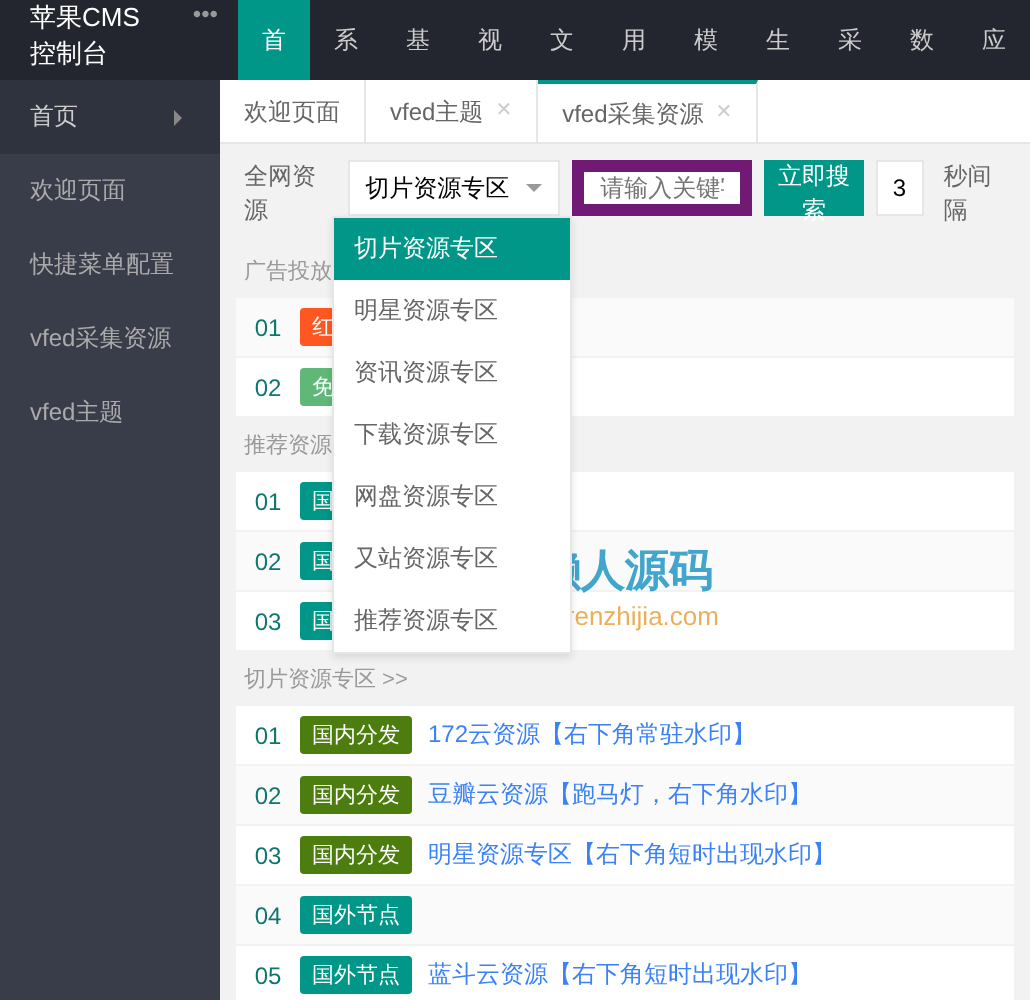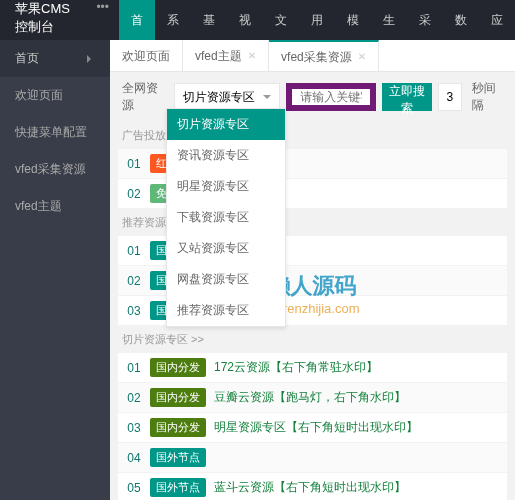--- a/index.html
+++ b/index.html
@@ -11,40 +11,40 @@
 .nav-item.active{background:#009688;color:#fff}
 .sidebar{position:absolute;left:0;top:40px;width:110px;bottom:0;background:#393d49;color:#ccc}
 .sb-head{padding:10px 15px;background:#2f333d;display:flex;justify-content:space-between;align-items:center}
 .sb-item{padding:10px 15px;cursor:pointer;color:#aaa}
 .main{position:absolute;left:110px;top:40px;right:0;bottom:0;background:#f2f2f2;overflow:hidden}
 .tabs{height:32px;background:#fff;display:flex;border-bottom:1px solid #e6e6e6}
 .tab{padding:0 12px;line-height:32px;border-right:1px solid #e6e6e6;color:#666;cursor:pointer;display:flex;align-items:center;gap:6px}
 .tab.active{border-top:2px solid #009688;line-height:30px}
 .tab-close{color:#ccc;font-size:10px}
 .content{padding:8px;overflow-y:auto;height:calc(100% - 32px)}
-.searchbar{display:flex;gap:6px;align-items:center;margin-bottom:8px;position:relative}
+.searchbar{display:flex;gap:6px;margin-bottom:8px;position:relative}
 .txt{color:#666;padding:0 4px}
 .select{width:120px;height:28px;border:1px solid #e6e6e6;background:#fff;padding:0 8px;display:flex;align-items:center;justify-content:space-between;cursor:pointer}
 .caret{border:4px solid transparent;border-top-color:#999;margin-top:4px}
 .input{height:28px;border:6px solid #701a75;padding:0 8px;flex:1;background:#fff;min-width:90px}
 .btn{height:28px;background:#009688;color:#fff;border:none;padding:0 4px;cursor:pointer}
 .num{width:24px;height:28px;border:1px solid #e6e6e6;text-align:center;background:#fff}
 .dropdown{position:absolute;top:28px;left:48px;width:120px;background:#fff;border:1px solid #e6e6e6;z-index:10;box-shadow:0 2px 4px rgba(0,0,0,0.1)}
 .dd-item{padding:7px 10px;cursor:pointer;color:#666}
 .dd-item.sel{background:#009688;color:#fff}
 .section-title{color:#999;padding:6px 4px;font-size:11px}
 .row{display:flex;align-items:center;background:#fff;border-bottom:1px solid #f2f2f2;height:30px}
 .row:nth-child(even){background:#fafafa}
 .row-num{width:32px;text-align:center;color:#0f766e}
 .tag{padding:2px 6px;color:#fff;border-radius:2px;font-size:11px;margin-right:8px}
 .tag-red{background:#ff5722}
 .tag-green{background:#5fb878}
 .tag-orange{background:#4d7c0f}
 .tag-teal{background:#009688}
-.row-text{color:#15803d;flex:1;white-space:nowrap;overflow:hidden;text-overflow:ellipsis}
+.row-text{color:#3b82f6;flex:1;white-space:nowrap;overflow:hidden;text-overflow:ellipsis}
 .watermark{position:absolute;left:50%;top:55%;transform:translate(-50%,-50%);text-align:center;pointer-events:none;z-index:5}
 .wm1{color:#2196c4;font-size:22px;font-weight:bold;opacity:0.85}
 .wm2{color:#e8a23c;font-size:13px;opacity:0.85}
 .chev{border:4px solid transparent;border-left-color:#888;display:inline-block}
 </style>
 </head>
 <body>
 
 <div class="topbar">
   <div class="brand">苹果CMS控制台</div>
@@ -97,25 +97,25 @@
       <div class="select">
         <span>切片资源专区</span>
         <span class="caret"></span>
       </div>
       <input class="input" placeholder="请输入关键字" style="">
       <button class="btn">立即搜索</button>
       <input class="num" value="3" style="">
       <span class="txt">秒间隔</span>
       <div class="dropdown" id="dd">
           <div class="dd-item sel">切片资源专区</div>
+          <div class="dd-item">明星资源专区</div>
           <div class="dd-item">资讯资源专区</div>
-          <div class="dd-item">明星资源专区</div>
           <div class="dd-item">下载资源专区</div>
+          <div class="dd-item">网盘资源专区</div>
           <div class="dd-item">又站资源专区</div>
-          <div class="dd-item">网盘资源专区</div>
           <div class="dd-item">推荐资源专区</div>
         </div>
     </div>
     <div id="sections">
         <div class="section-title">广告投放 &gt;&gt;</div>
         <div class="row">
           <div class="row-num">01</div>
           <span class="tag tag-red">红血</span>
           <span class="row-text">v://vfed.cc】</span>
         </div>

